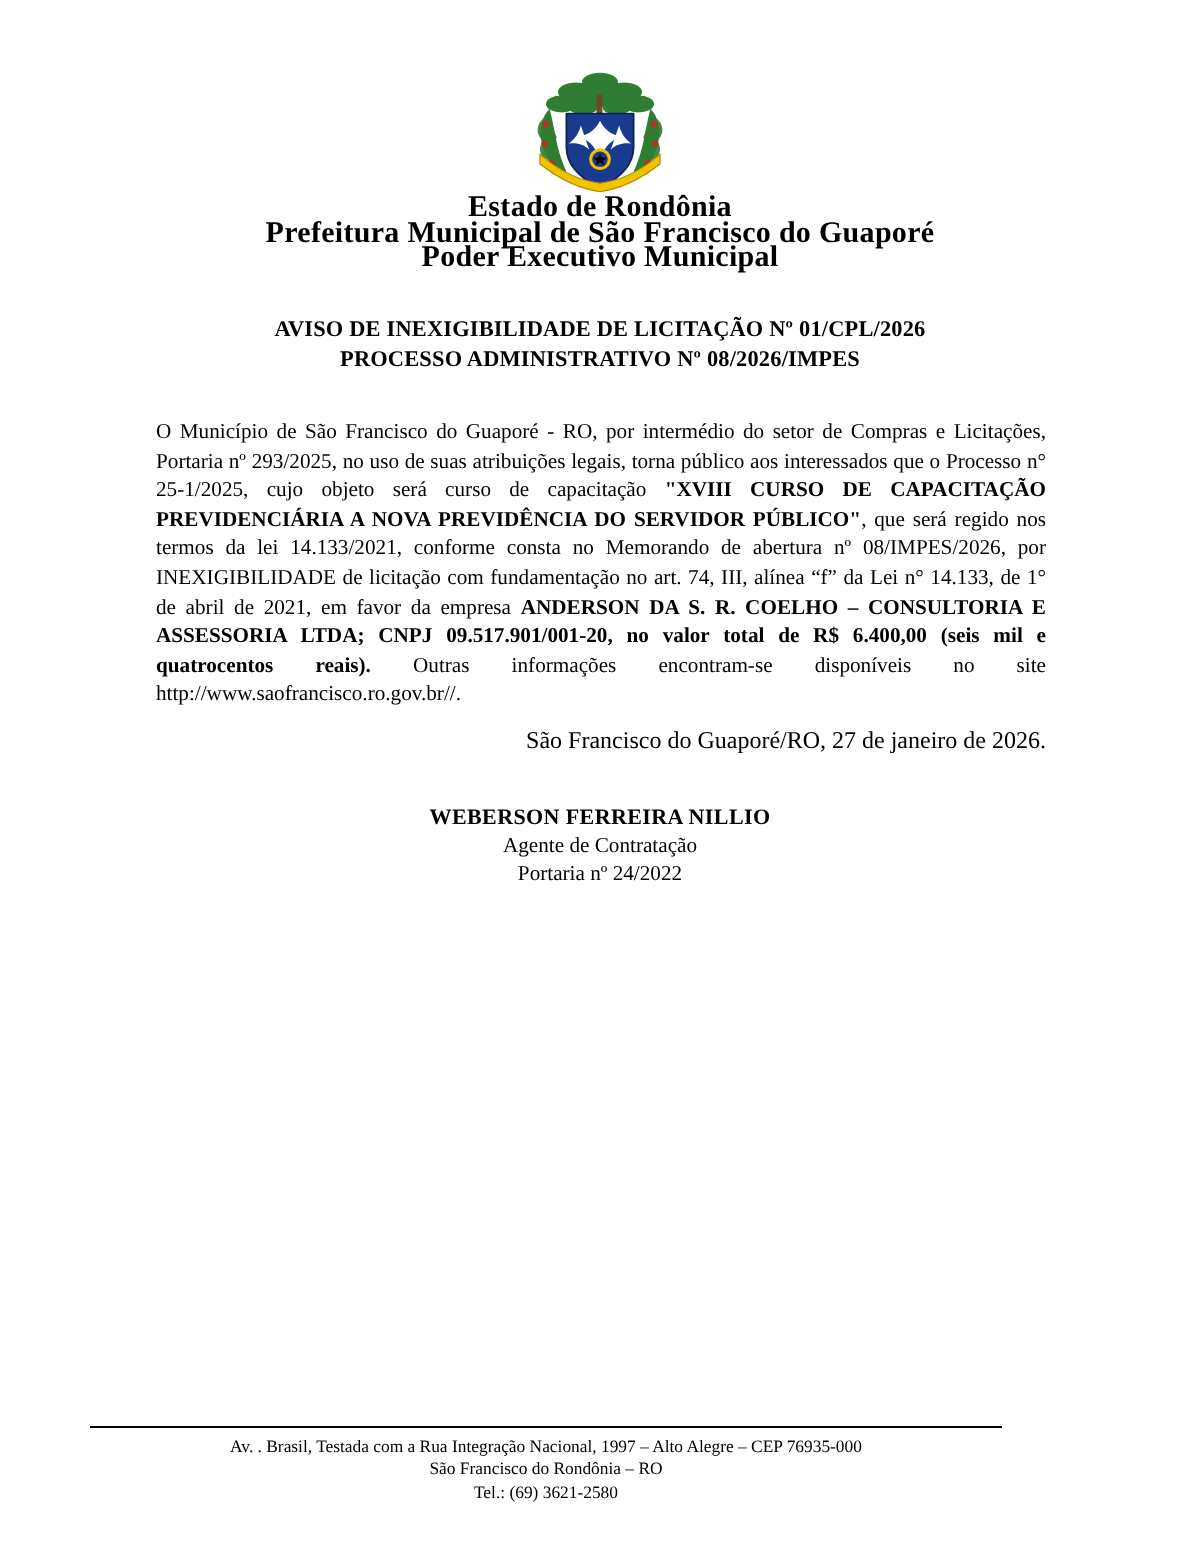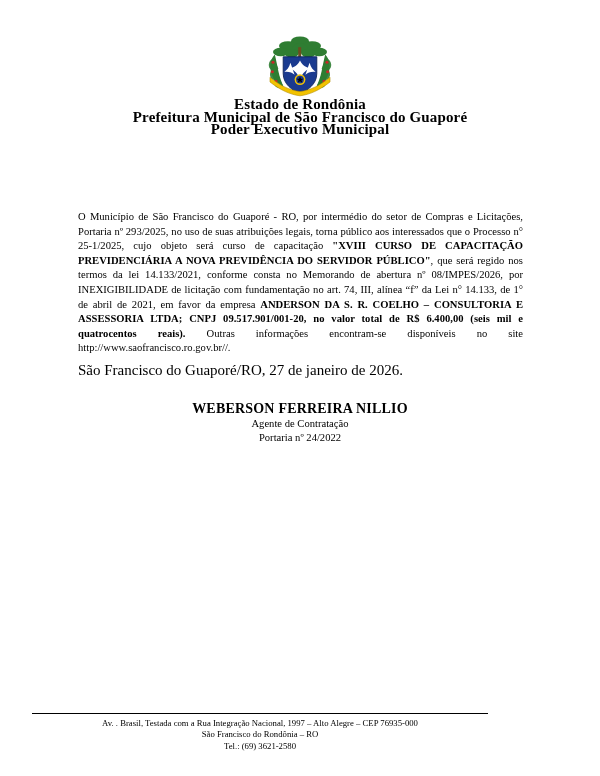--- a/index.html
+++ b/index.html
@@ -87,51 +87,52 @@
     text-indent: 0;
   }
   b { font-weight: bold; }
 
   
   .dateline {
     position: absolute;
     left: 78px;
     top: 363px;
     width: 445px;
-    text-align: left;
-    font-size: 15px;
+    text-align: right;
+    font-size: 12px;
     line-height: 14.6px;
   }
 
   
   .signature {
     position: absolute;
     left: 0;
     top: 402px;
     width: 600px;
     text-align: center;
     line-height: 14.6px;
   }
   .signature .sig-name {
-    font-size: 14px;
+    font-size: 11px;
     font-weight: bold;
     letter-spacing: 0.2px;
   }
   .signature .sig-role,
   .signature .sig-portaria {
     font-size: 10.6px;
   }
 
   
   .footer {
     position: absolute;
     left: 0;
     bottom: 24px;
     width: 520px;
     text-align: center;
+    padding-left: 13px;
   }
   .footer-rule {
     width: 456px;
     margin: 0 auto 4px auto;
     border: none;
     border-top: 1.2px solid #000;
   }
   .footer-line {
     font-size: 8.7px;
     line-height: 11.4px;
@@ -198,20 +199,24 @@
       </svg>
     </span>
   </div>
 
   <div class="header-block">
     <div>Estado de Rondônia</div>
     <div>Prefeitura Municipal de São Francisco do Guaporé</div>
     <div>Poder Executivo Municipal</div>
   </div>
 
+  <div class="title-block">
+    <div>AVISO DE INEXIGIBILIDADE DE LICITAÇÃO Nº 01/CPL/2026</div>
+    <div>PROCESSO ADMINISTRATIVO Nº 08/2026/IMPES</div>
+  </div>
 
   <div class="body-block">
     <p><span>O Município de São Francisco do Guaporé - RO, por intermédio do setor de Compras e Licitações, Portaria nº 293/2025, no uso de suas atribuições legais, torna público aos interessados que o Processo n° 25-1/2025, cujo objeto será curso de capacitação </span><b>"XVIII CURSO DE CAPACITAÇÃO PREVIDENCIÁRIA A NOVA PREVIDÊNCIA DO SERVIDOR PÚBLICO"</b><span>, que será regido nos termos da lei 14.133/2021, conforme consta no Memorando de abertura nº 08/IMPES/2026, por INEXIGIBILIDADE de licitação com fundamentação no art. 74, III, alínea “f” da Lei n° 14.133, de 1° de abril de 2021, em favor da empresa </span><b>ANDERSON DA S. R. COELHO – CONSULTORIA E ASSESSORIA LTDA; CNPJ 09.517.901/001-20, no valor total de R$ 6.400,00 (seis mil e quatrocentos reais).</b><span> Outras informações encontram-se disponíveis no site http://www.saofrancisco.ro.gov.br//.</span></p>
   </div>
 
   <div class="dateline">São Francisco do Guaporé/RO, 27 de janeiro de 2026.</div>
 
   <div class="signature">
     <div class="sig-name">WEBERSON FERREIRA NILLIO</div>
     <div class="sig-role">Agente de Contratação</div>

